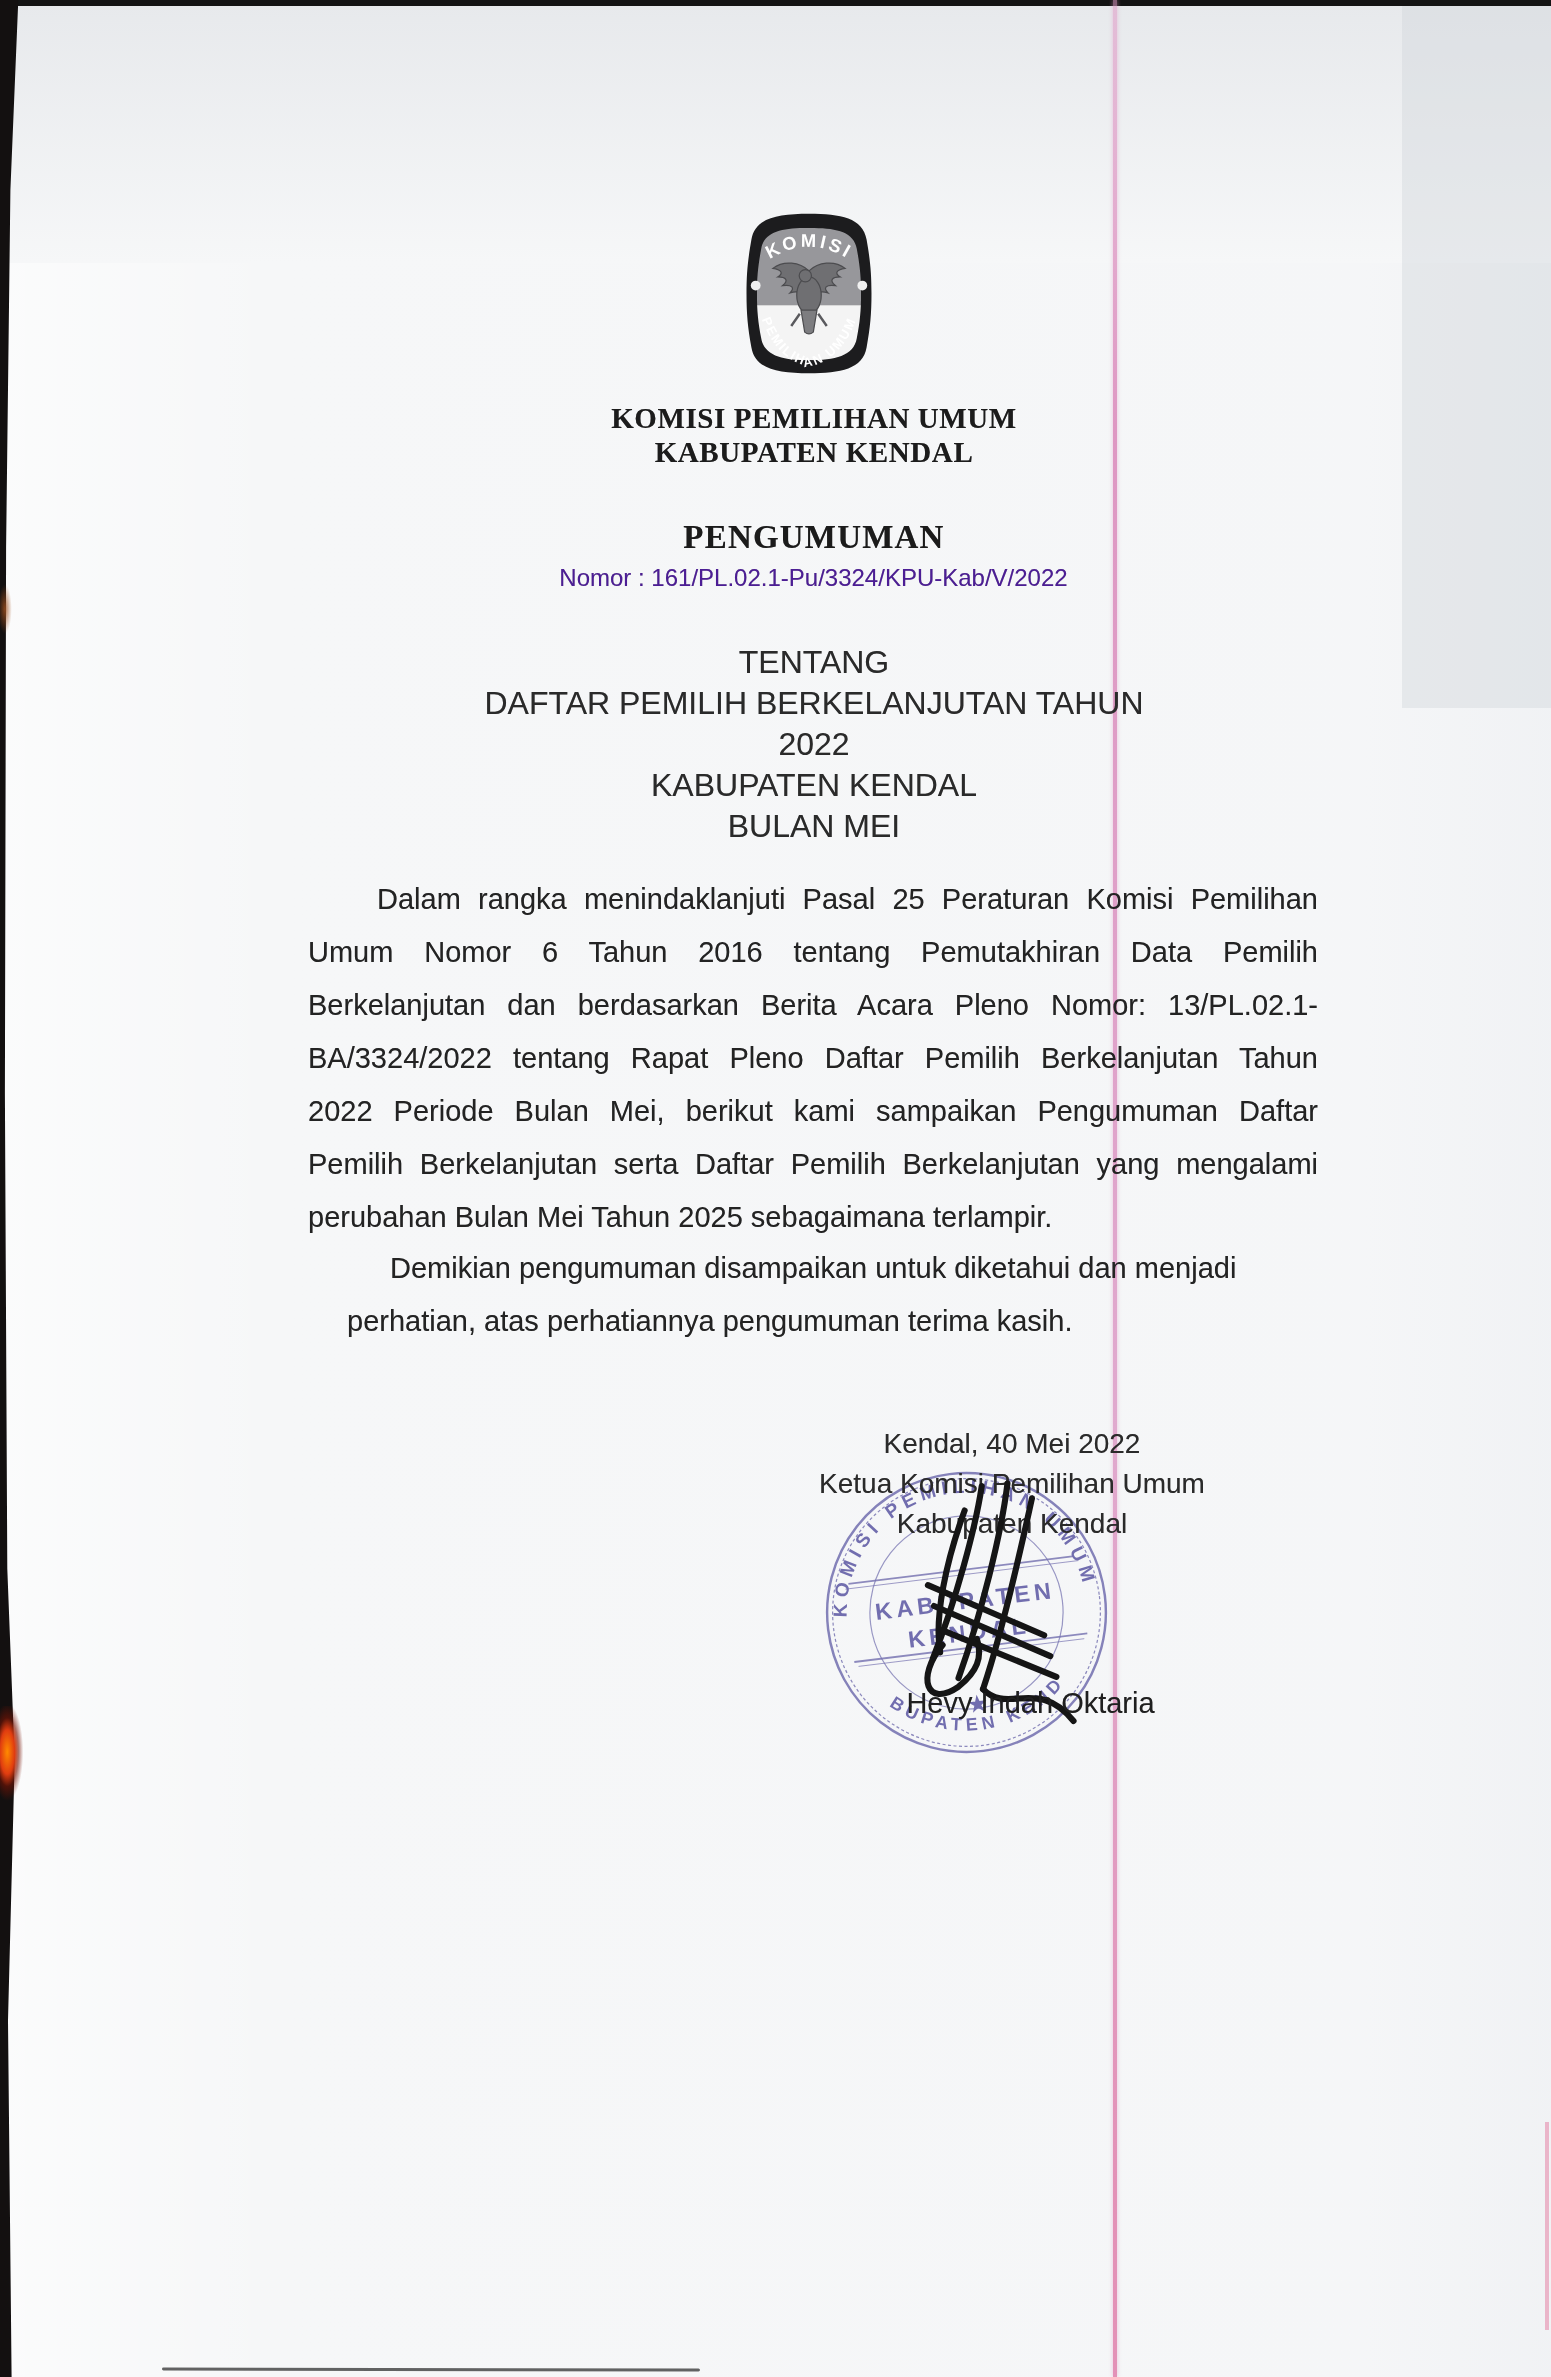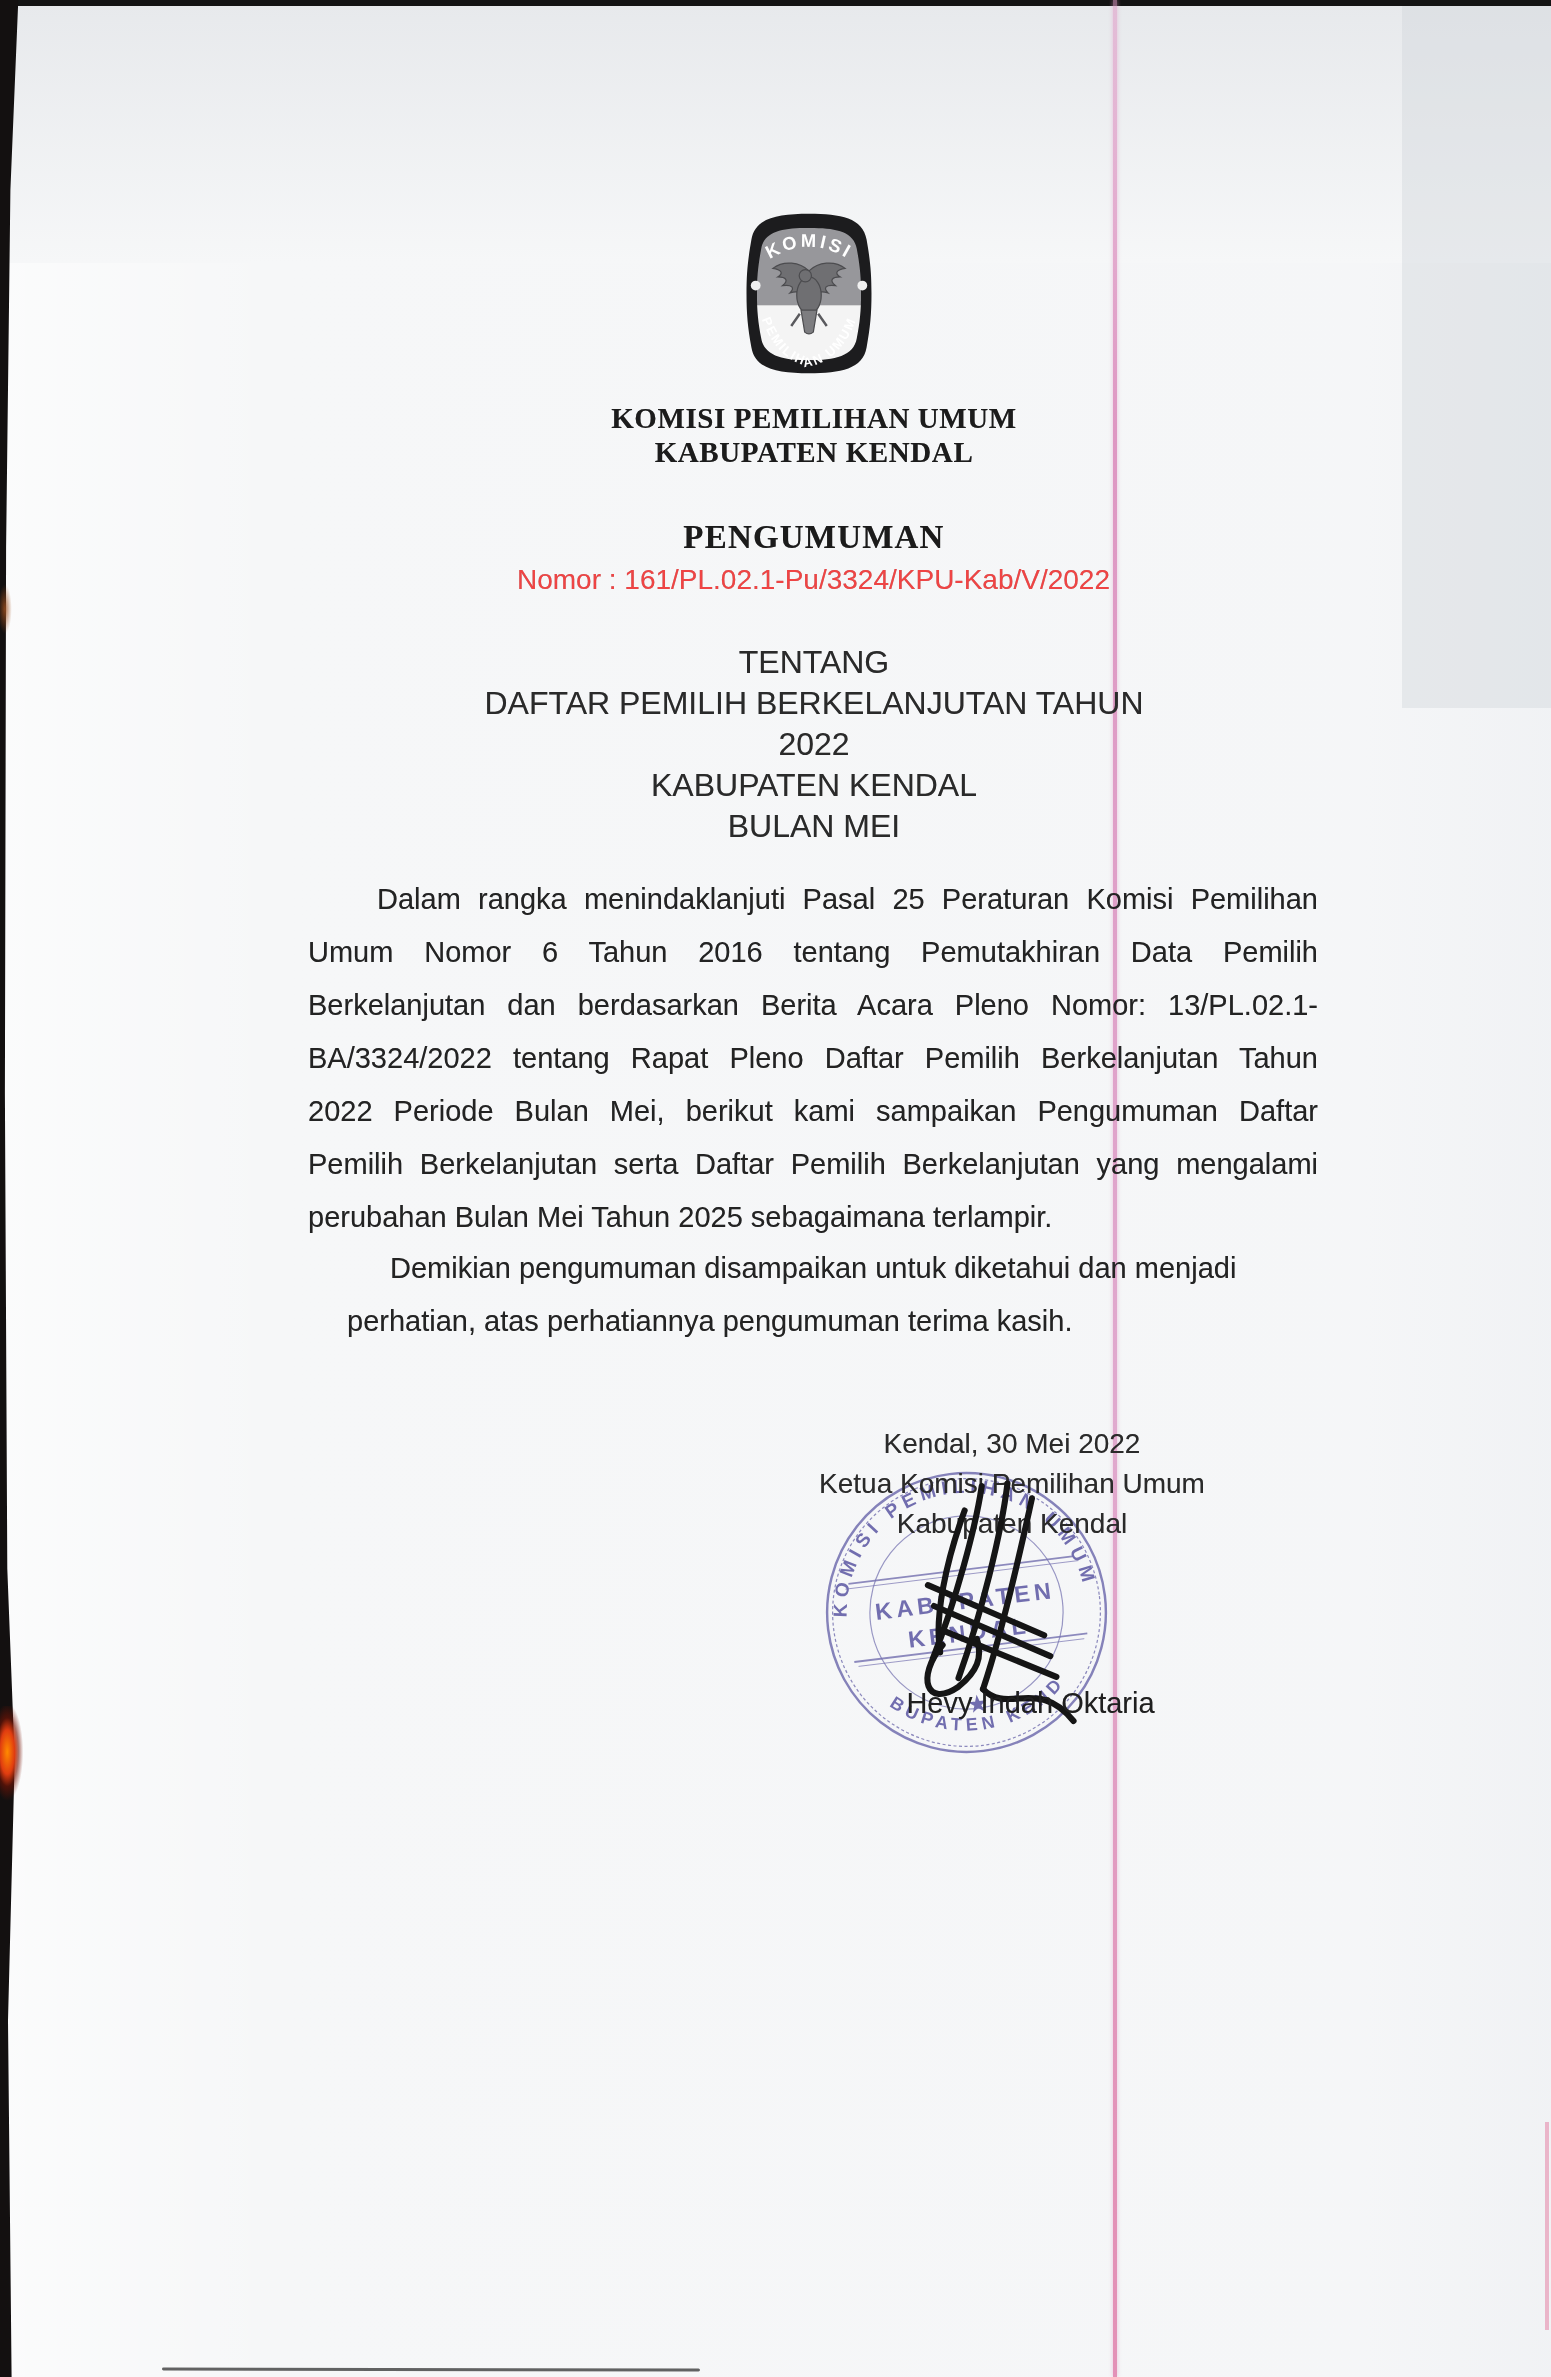--- a/index.html
+++ b/index.html
@@ -30,21 +30,21 @@
 
   
   .logo{position:absolute;left:741px;top:212px;width:136px;height:163px;}
   .agency{position:absolute;left:508px;top:401px;width:612px;text-align:center;
      font-family:"Liberation Serif",serif;font-weight:bold;font-size:29px;line-height:34px;
      letter-spacing:0.6px;color:#1c1c1c;text-shadow:0 0 0.6px rgba(0,0,0,.45);}
   .doc-title{position:absolute;left:508px;top:519px;width:612px;text-align:center;
      font-family:"Liberation Serif",serif;font-weight:bold;font-size:33px;letter-spacing:1.2px;
      color:#1b1b1b;text-shadow:0 0 0.6px rgba(0,0,0,.45);}
   .doc-number{position:absolute;left:483px;top:564px;width:661px;text-align:center;
-     font-size:28px;color:#ef4444;text-shadow:0 0 0.6px rgba(0,0,0,.3);}
+     font-size:24px;color:#4c1d95;text-shadow:0 0 0.6px rgba(0,0,0,.3);}
   .subject{position:absolute;left:447px;top:642px;width:734px;text-align:center;
      font-size:32px;line-height:41px;color:#2a2a2a;text-shadow:0 0 0.6px rgba(0,0,0,.3);}
   .bodytext{position:absolute;left:308px;top:873px;width:1010px;
      font-size:29px;color:#232323;text-shadow:0 0 0.6px rgba(0,0,0,.3);}
   .bline{height:53px;line-height:53px;text-align:justify;text-align-last:justify;white-space:nowrap;}
   .bline.first{padding-left:69px;}
   .bline.last{text-align-last:left;}
   .p2{position:absolute;left:347px;top:1242px;width:888px;
      font-size:29px;color:#232323;text-shadow:0 0 0.6px rgba(0,0,0,.3);}
   .p2 .bline.first{padding-left:43px;}
@@ -159,21 +159,21 @@
       <text font-size="29" letter-spacing="8">
         <textPath href="#st-bot" startOffset="50%" text-anchor="middle">KABUPATEN KENDAL</textPath>
       </text>
       <text x="238" y="232" font-size="38" letter-spacing="7" text-anchor="middle">KABUPATEN</text>
       <text x="238" y="284" font-size="38" letter-spacing="7" text-anchor="middle">KENDAL</text>
       <text x="238" y="400" font-size="34" text-anchor="middle">★</text>
     </g>
   </svg>
 
   <div class="closing">
-    <div>Kendal, 30 Mei 2022</div>
+    <div>Kendal, 40 Mei 2022</div>
     <div>Ketua Komisi Pemilihan Umum</div>
     <div>Kabupaten Kendal</div>
   </div>
 
   <svg class="signature" viewBox="0 0 340 420">
     <g stroke="#151515" stroke-width="10" fill="none" stroke-linecap="round">
       <path d="M150 18 C140 85 108 205 70 300"></path>
       <path d="M192 14 C182 95 150 225 112 332"></path>
       <path d="M122 58 C92 140 72 232 82 290"></path>
       <path d="M86 278 C42 330 60 382 112 346 C142 322 152 298 142 268"></path>

